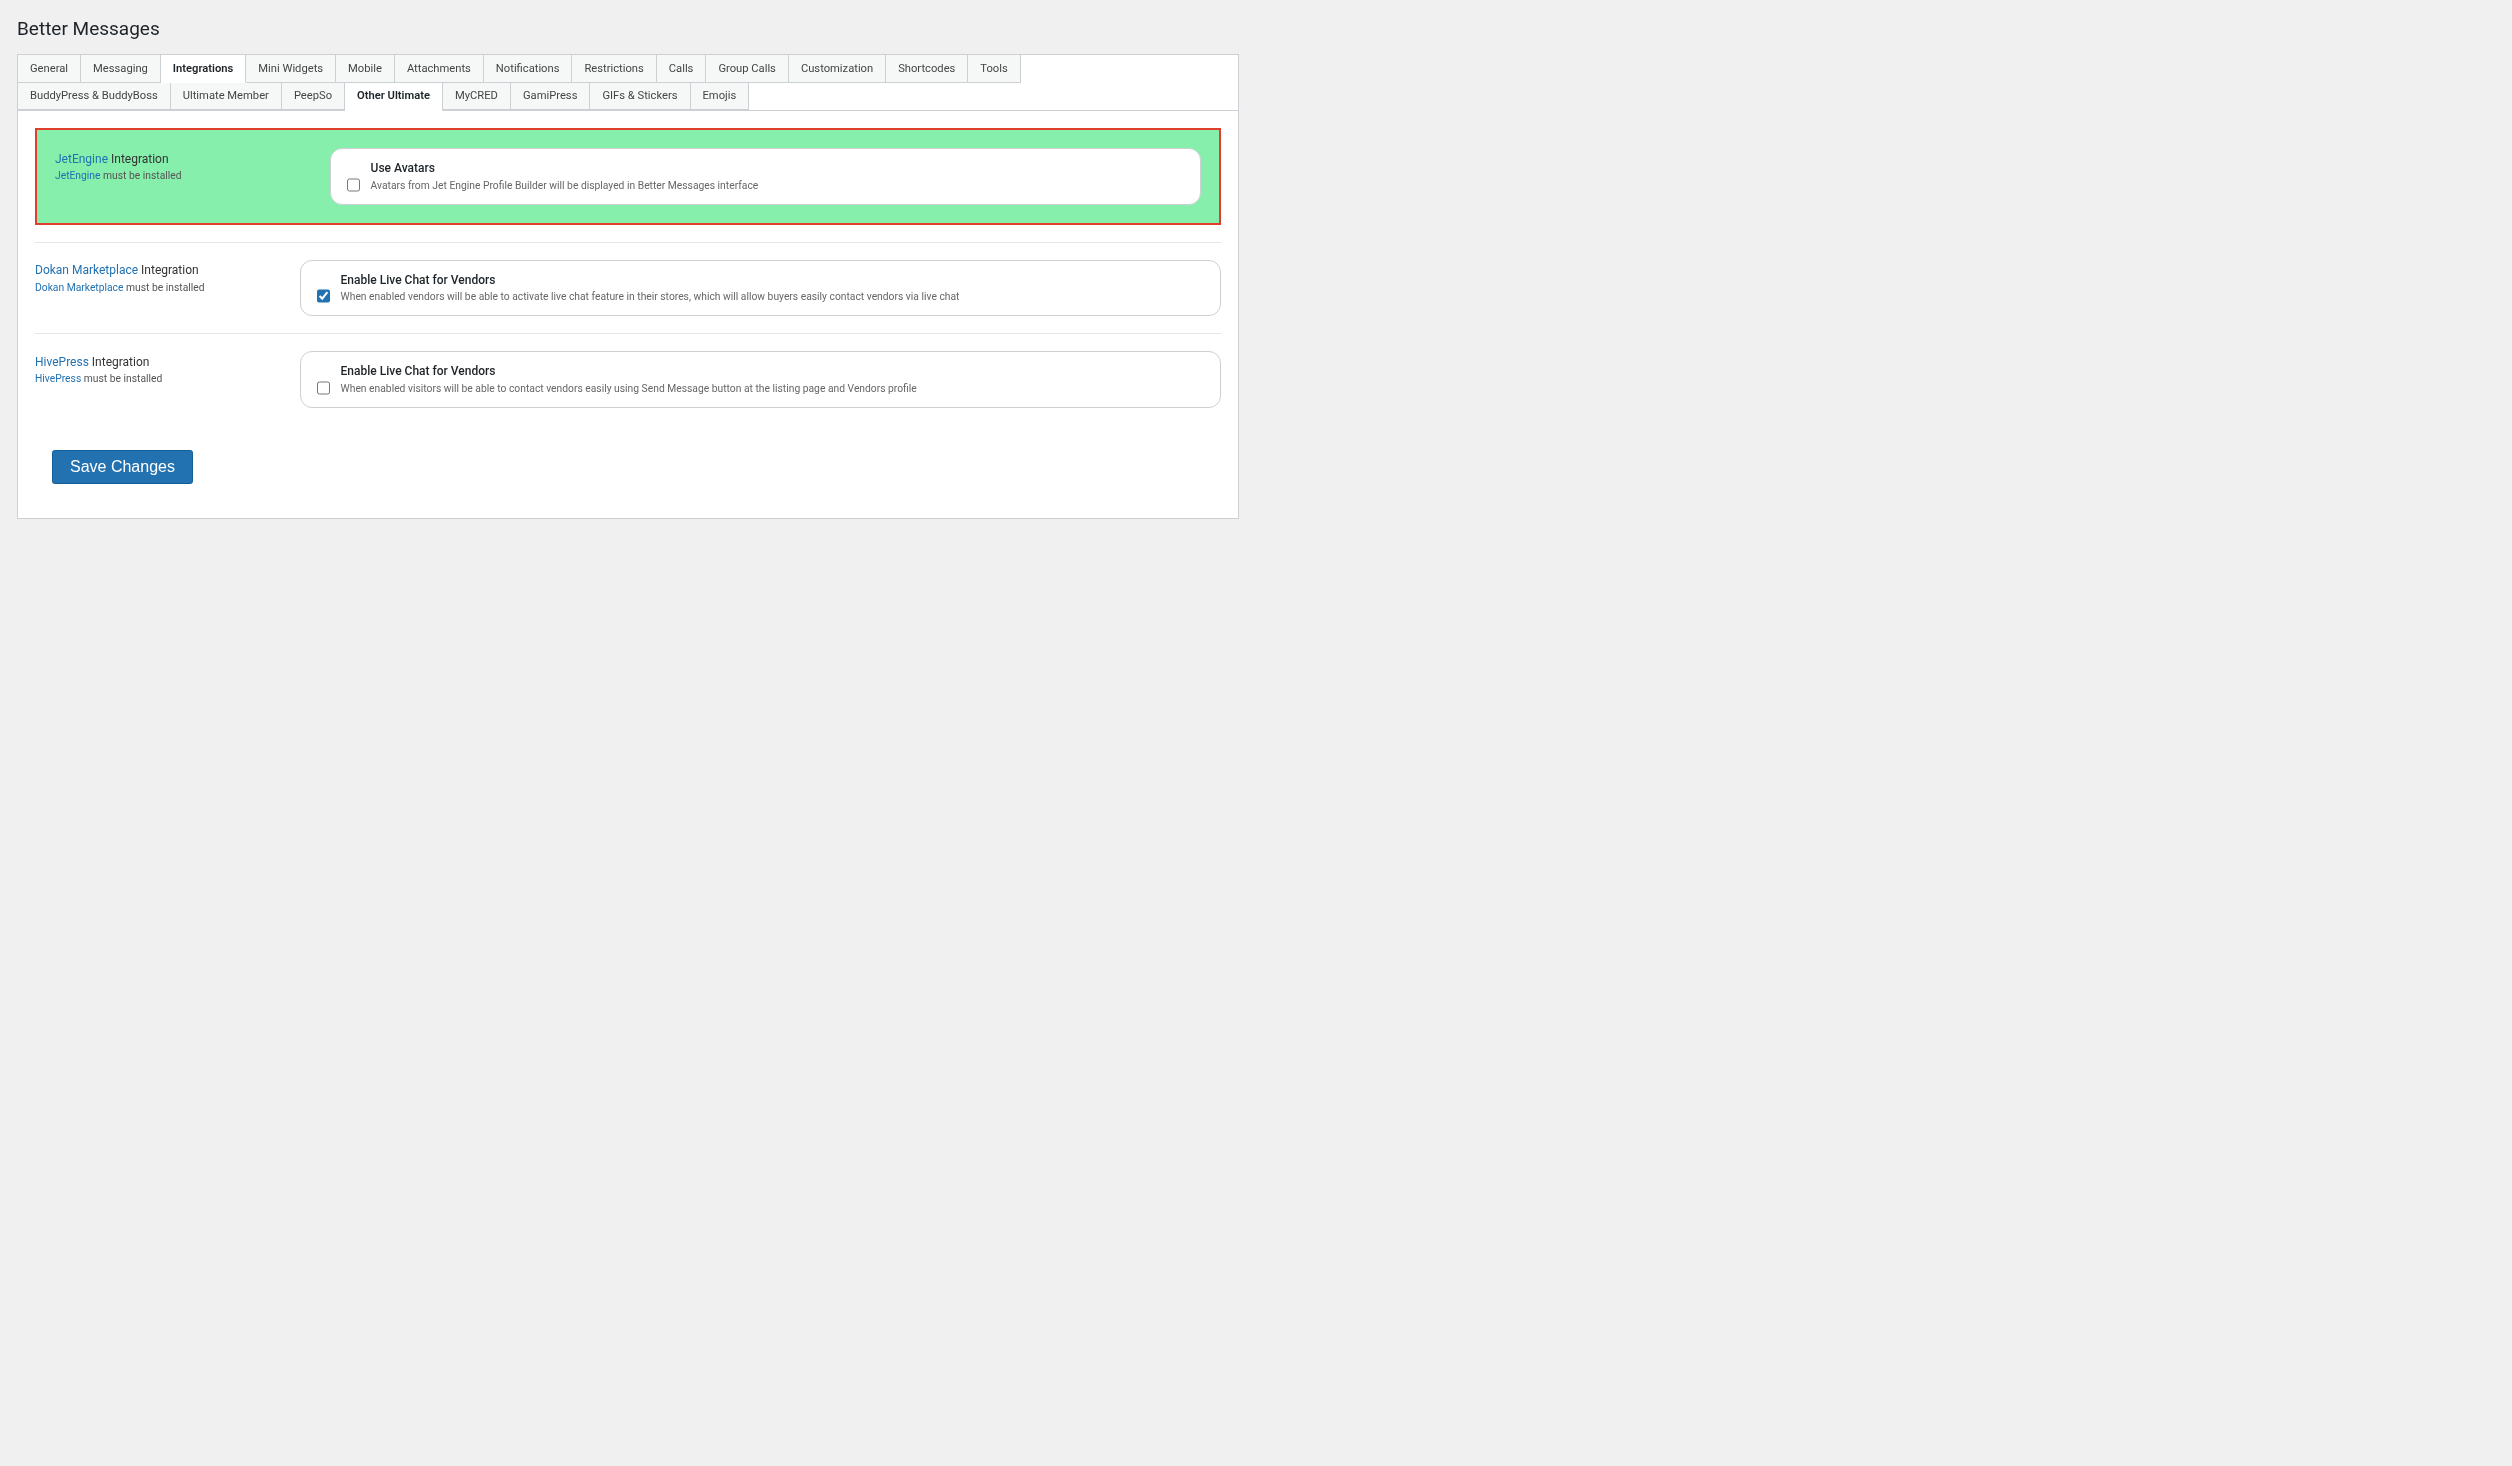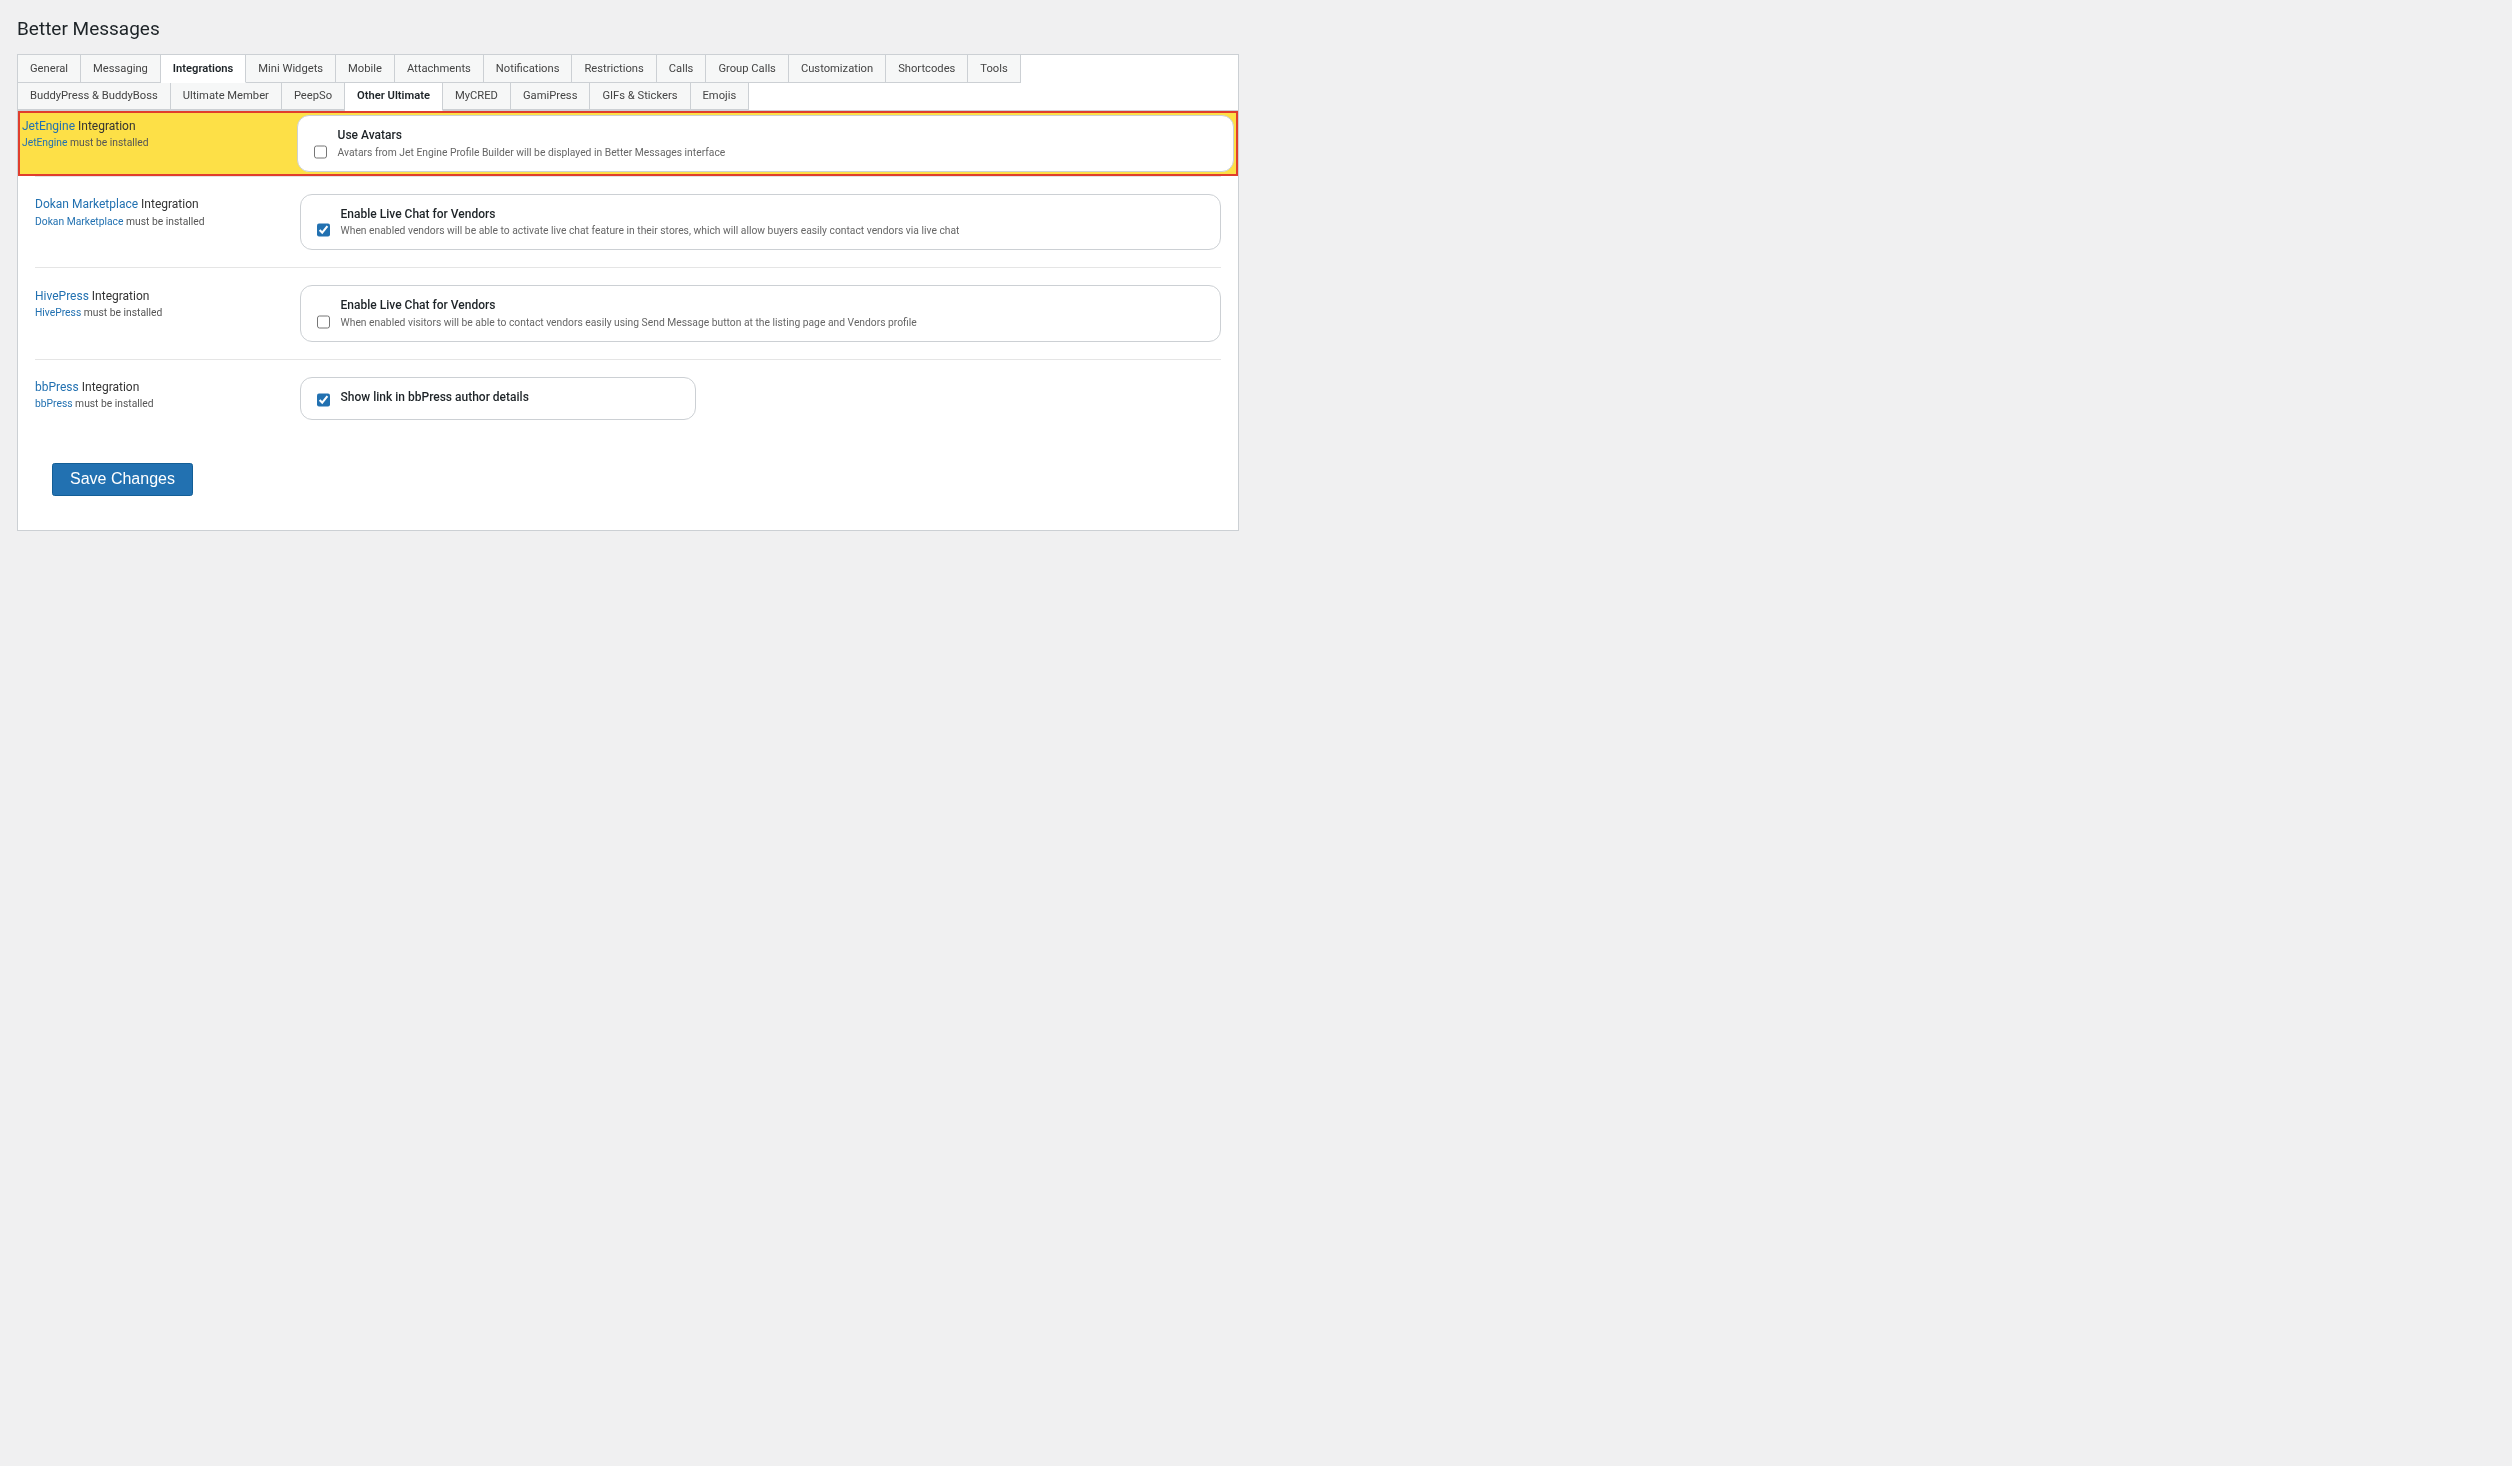--- a/index.html
+++ b/index.html
@@ -71,22 +71,23 @@
       border-bottom: 0.9px solid #fff;
       margin-bottom: -0.9px;
     }
     .content-area {
       background: #fff;
       border: 0.9px solid #ccd0d4;
       padding: 0;
     }
     .highlighted-section {
       border: 2.6px solid #e03e2d;
-      padding: 2px;
-      background: #fde047;
+      margin: 17px;
+      padding: 18px;
+      background: #86efac;
     }
     .integration-row {
       display: flex;
       align-items: flex-start;
       padding: 17px;
       gap: 24px;
     }
     .integration-label {
       min-width: 241px;
       padding-top: 3.4px;
@@ -243,39 +244,20 @@
         <div class="option-card">
           <input type="checkbox" class="checkbox-input" style="">
           <div class="option-card-text">
             <div class="option-title">Enable Live Chat for Vendors</div>
             <div class="option-desc">When enabled visitors will be able to contact vendors easily using Send Message button at the listing page and Vendors profile</div>
           </div>
         </div>
       </div>
     </div>
 
-    <div>
-      <hr class="divider">
-      <div class="integration-row">
-        <div class="integration-label">
-          <div class="integration-title">
-            <a href="#">bbPress</a> Integration
-          </div>
-          <div class="integration-subtitle">
-            <a href="#">bbPress</a> must be installed
-          </div>
-        </div>
-        <div class="option-card" style="max-width:396px;">
-          <input type="checkbox" class="checkbox-input" checked="" style="">
-          <div class="option-card-text">
-            <div class="option-title">Show link in bbPress author details</div>
-          </div>
-        </div>
-      </div>
-    </div>
 
     <div style="padding: 8.6px 17px 17px 17px;">
       <button class="save-btn">Save Changes</button>
     </div>
 
   </div>
 </div>
 
 
 </body></html>

